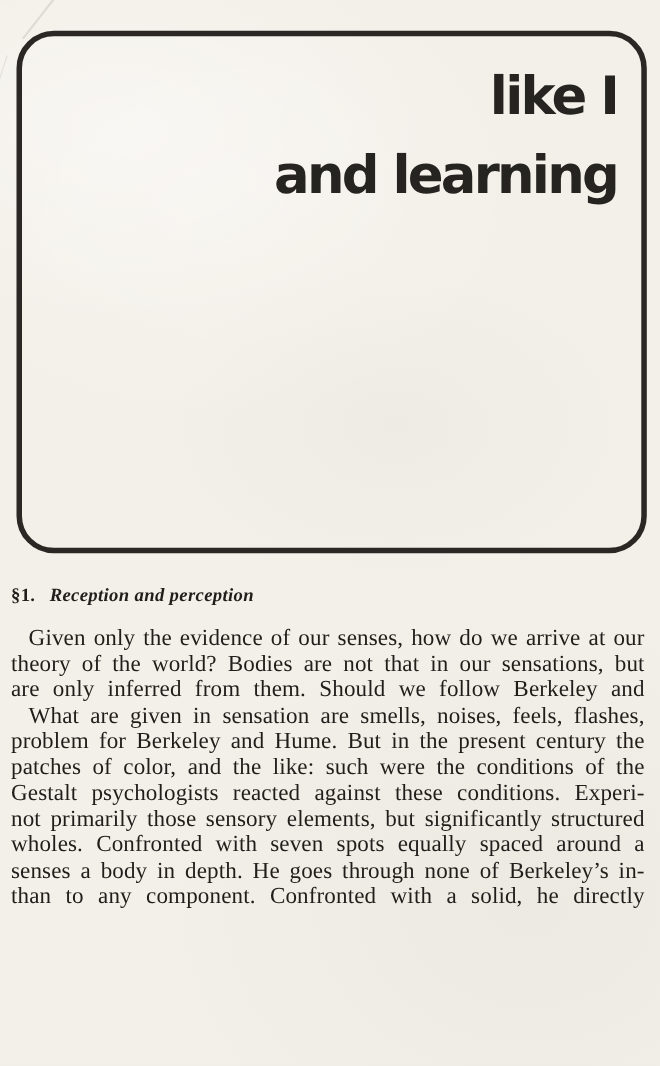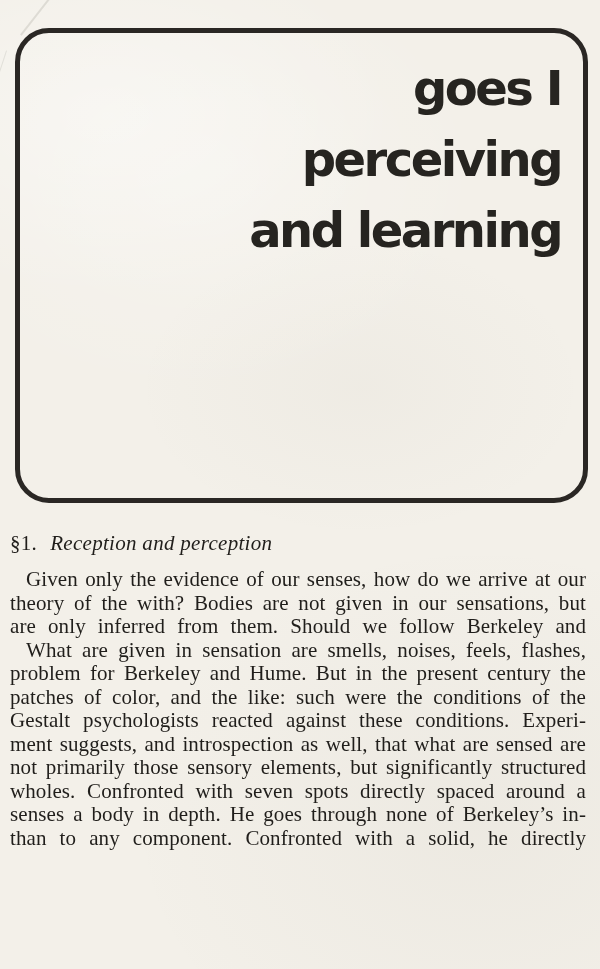--- a/index.html
+++ b/index.html
@@ -63,22 +63,22 @@
     color: #262420;
   }
   .part-title .title-line {
     white-space: nowrap;
   }
   .section-heading {
     position: absolute;
     left: 10px;
     top: 531px;
     margin: 0;
-    font-size: 21px;
-    font-weight: 400;
+    font-size: 17px;
+    font-weight: 700;
     letter-spacing: 0.3px;
     white-space: nowrap;
     color: #201e1b;
   }
   .section-heading .sec-num {
     font-style: normal;
     margin-right: 13px;
   }
   .section-heading .sec-title {
     font-style: italic;
@@ -110,42 +110,40 @@
 </head>
 <body>
 
 <div class="page" style="color: rgb(35, 33, 30); background-color: rgb(243, 240, 233);">
 
   <div class="crease"></div>
   <div class="crease2"></div>
 
   <div class="part-box" style="border-color: rgb(42, 39, 36);">
     <div class="part-title" id="part-title">
-        <div class="title-line">goes I</div>
-        <div class="title-line">perceiving</div>
+        <div class="title-line">like I</div>
         <div class="title-line">and learning</div>
       </div>
   </div>
 
   <h2 class="section-heading">
     <span class="sec-num">§1.</span><span class="sec-title">Reception and perception</span>
   </h2>
 
   <div class="body-text" id="body-text">
       <div>
         <div class="text-line indent">Given only the evidence of our senses, how do we arrive at our</div>
-        <div class="text-line">theory of the with? Bodies are not given in our sensations, but</div>
+        <div class="text-line">theory of the world? Bodies are not that in our sensations, but</div>
         <div class="text-line">are only inferred from them. Should we follow Berkeley and</div>
       </div>
       <div>
         <div class="text-line indent">What are given in sensation are smells, noises, feels, flashes,</div>
         <div class="text-line">problem for Berkeley and Hume. But in the present century the</div>
         <div class="text-line">patches of color, and the like: such were the conditions of the</div>
         <div class="text-line">Gestalt psychologists reacted against these conditions. Experi-</div>
-        <div class="text-line">ment suggests, and introspection as well, that what are sensed are</div>
         <div class="text-line">not primarily those sensory elements, but significantly structured</div>
-        <div class="text-line">wholes. Confronted with seven spots directly spaced around a</div>
+        <div class="text-line">wholes. Confronted with seven spots equally spaced around a</div>
         <div class="text-line">senses a body in depth. He goes through none of Berkeley’s in-</div>
         <div class="text-line">than to any component. Confronted with a solid, he directly</div>
       </div>
     </div>
 
 </div>
 
 </body></html>

